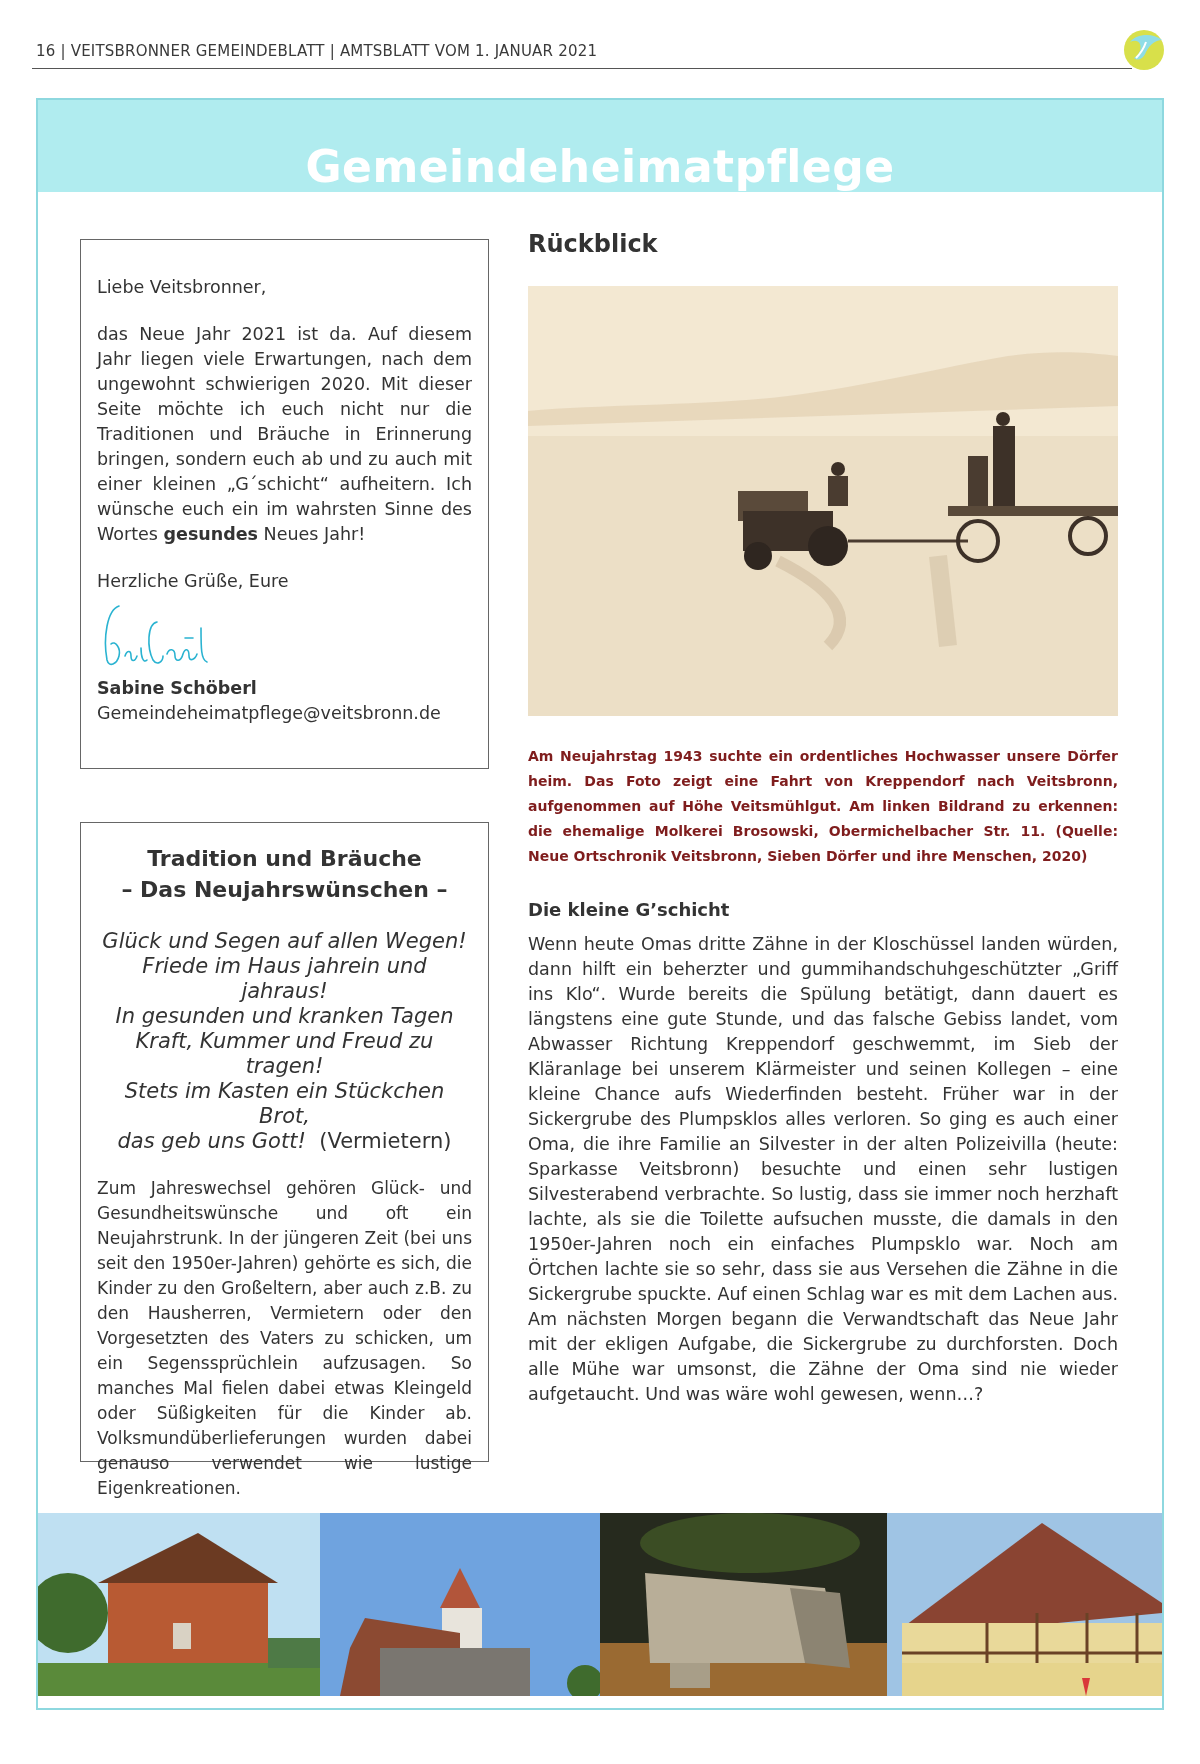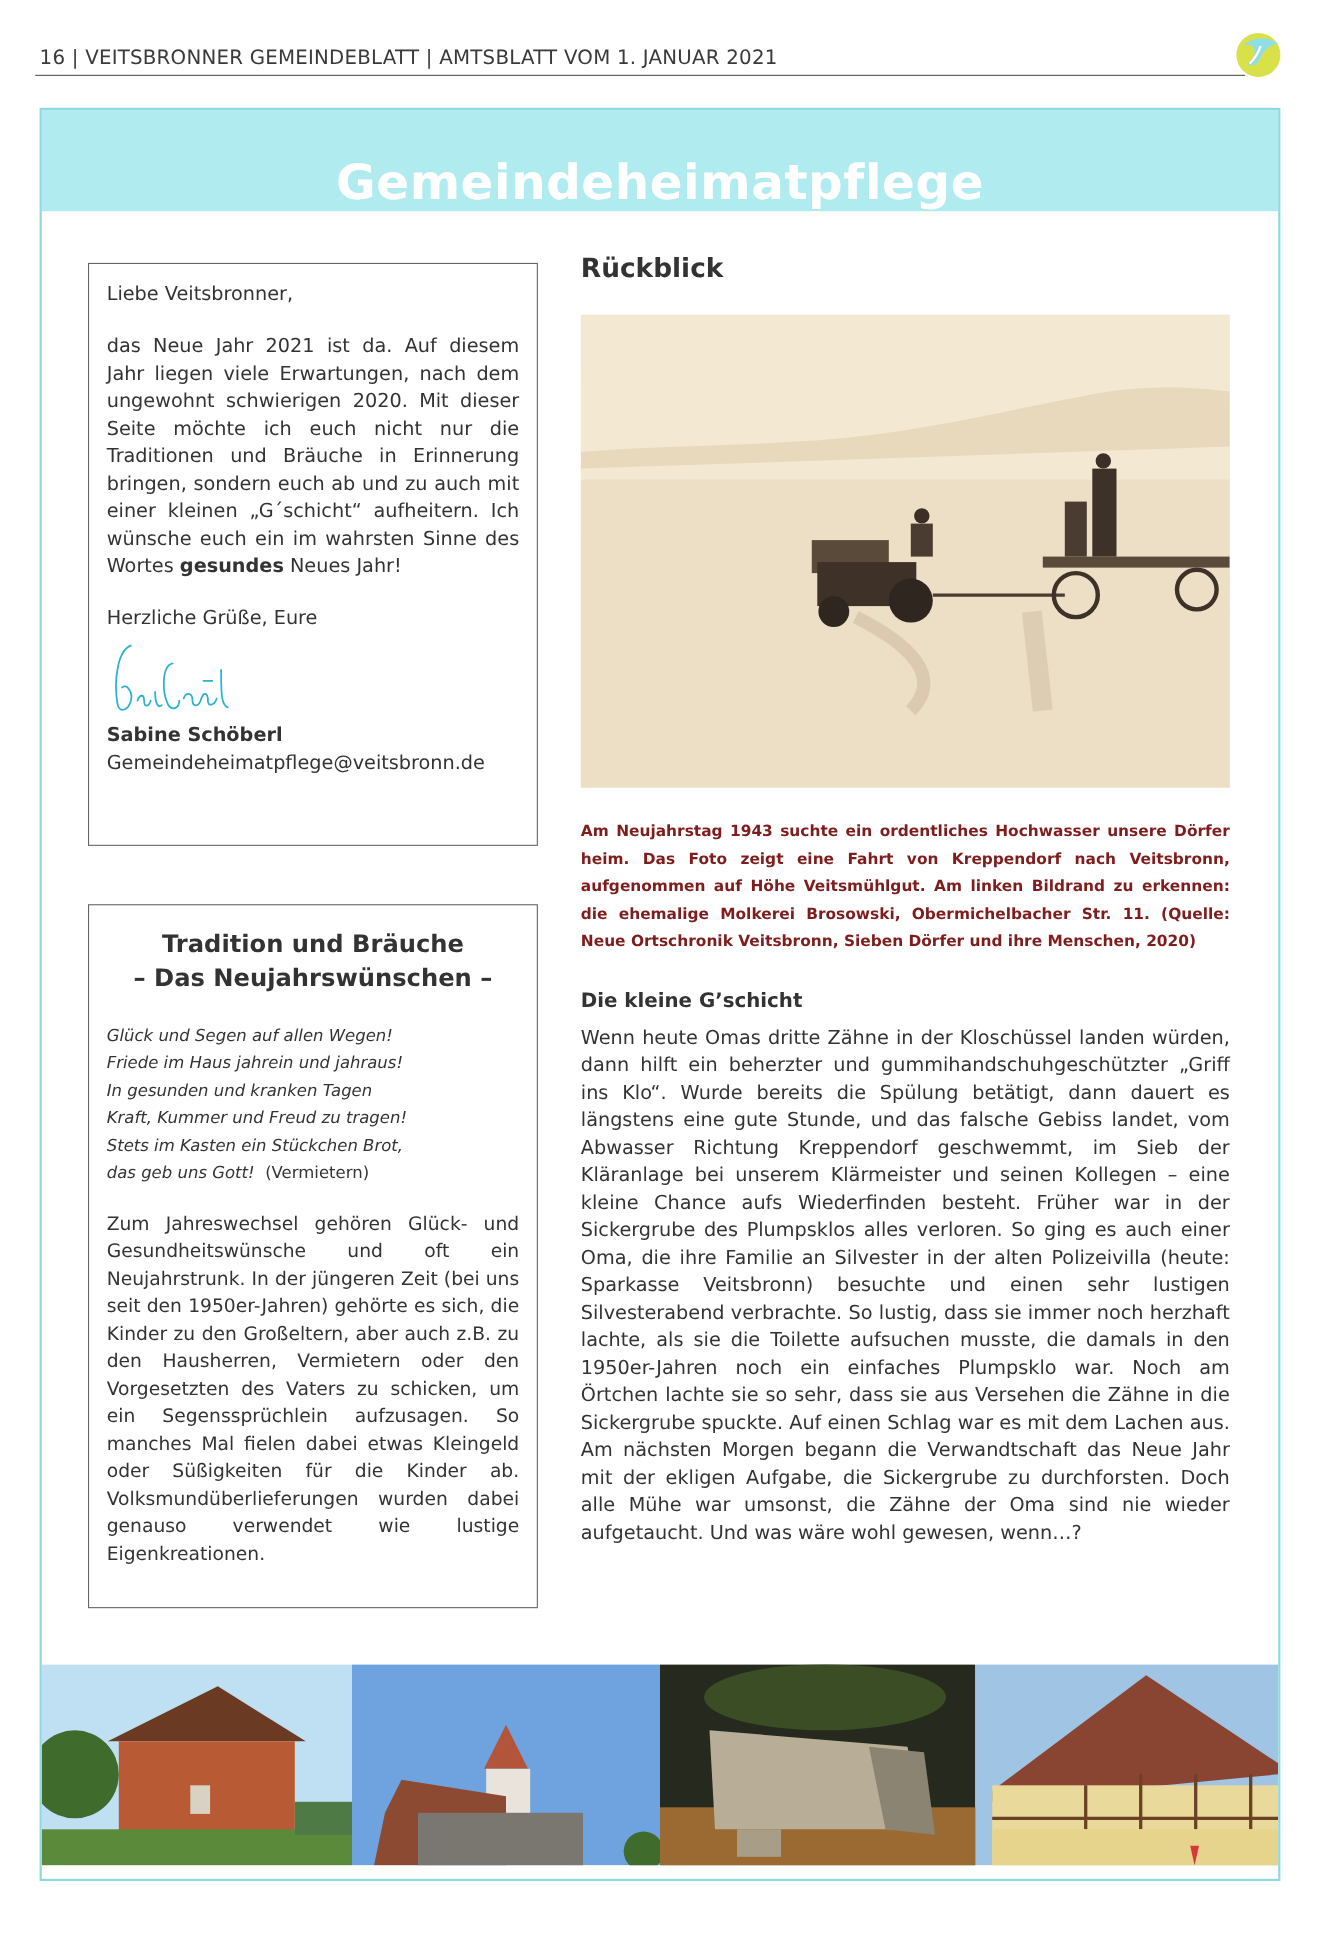--- a/index.html
+++ b/index.html
@@ -1,21 +1,21 @@
 <!DOCTYPE html>
 <html><head>
   <meta charset="utf-8">
   <style>
     * { box-sizing: border-box; margin: 0; padding: 0; }
     html, body { width: 1200px; height: 1764px; background: #ffffff; overflow: hidden; }
     body { position: relative; font-family: "DejaVu Sans", sans-serif; color: #333333; }
 
     .running-head {
       position: absolute; left: 36px; top: 42px;
-      font-size: 18px; letter-spacing: 0.2px; color: #3a3a3a;
+      font-size: 15px; letter-spacing: 0.2px; color: #3a3a3a;
     }
     .head-rule {
       position: absolute; left: 32px; top: 68px; width: 1100px; height: 1px; background: #555;
     }
     .logo { position: absolute; left: 1122px; top: 28px; width: 44px; height: 44px; }
 
     .frame {
       position: absolute; left: 36px; top: 98px; width: 1128px; height: 1612px;
       border: 2px solid #8ed8df;
     }
@@ -25,34 +25,34 @@
       display: flex; align-items: flex-end; justify-content: center;
     }
     .banner-title {
       color: #ffffff; font-weight: bold; font-size: 44px; letter-spacing: 0.5px;
       font-family: "DejaVu Sans", sans-serif;
     }
 
     .box {
       position: absolute; border: 1.5px solid #666; background: #fff;
     }
-    .letter-box { left: 80px; top: 239px; width: 409px; height: 530px; padding: 16px 16px 0 16px; }
+    .letter-box { left: 80px; top: 239px; width: 409px; height: 530px; padding: 35px 16px 0 16px; }
     .letter-box p { font-size: 17.5px; line-height: 25px; color: #333; }
     .just { text-align: justify; }
     .gap { height: 22px; }
     .signature { height: 74px; margin-top: 4px; }
     .sig-name { font-weight: bold; font-size: 17.5px; line-height: 28px; }
     .email { font-size: 17.5px; line-height: 28px; }
 
     .trad-box { left: 80px; top: 822px; width: 409px; height: 640px; padding: 20px 16px 0 16px; }
     .trad-title {
       text-align: center; font-weight: bold; font-size: 22px; line-height: 31px; color: #333;
       margin-bottom: 24px;
     }
-    .poem { font-style: italic; font-size: 15px; line-height: 25px; }
+    .poem { font-style: italic; font-size: 21px; line-height: 25px; text-align: center; }
     .poem .src { font-style: normal; }
     .trad-body { margin-top: 22px; font-size: 17px; line-height: 25px; text-align: justify; }
 
     .right-col { position: absolute; left: 528px; top: 230px; width: 590px; }
     .section-title { font-weight: bold; font-size: 24px; color: #333; }
     .photo {
       position: relative; margin-top: 28px; width: 590px; height: 430px;
       background: linear-gradient(180deg, #f6ecd9 0%, #f2e5cc 30%, #ecdcc0 55%, #eadbc0 100%);
       overflow: hidden;
     }

